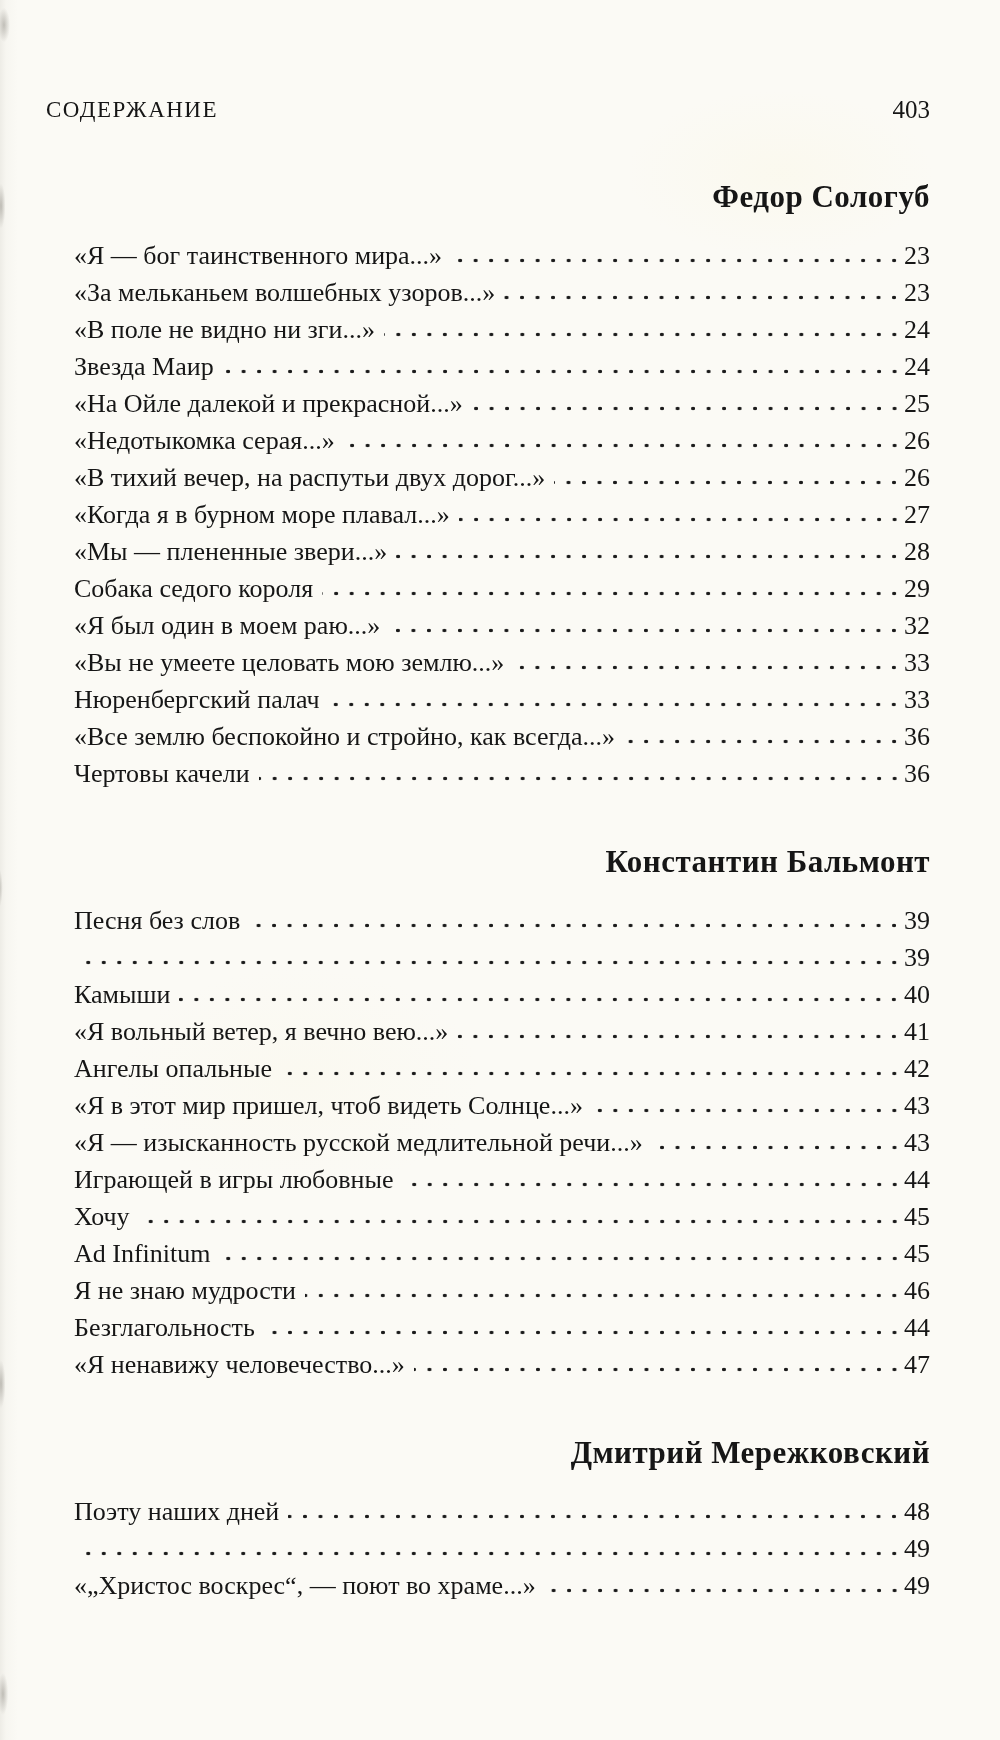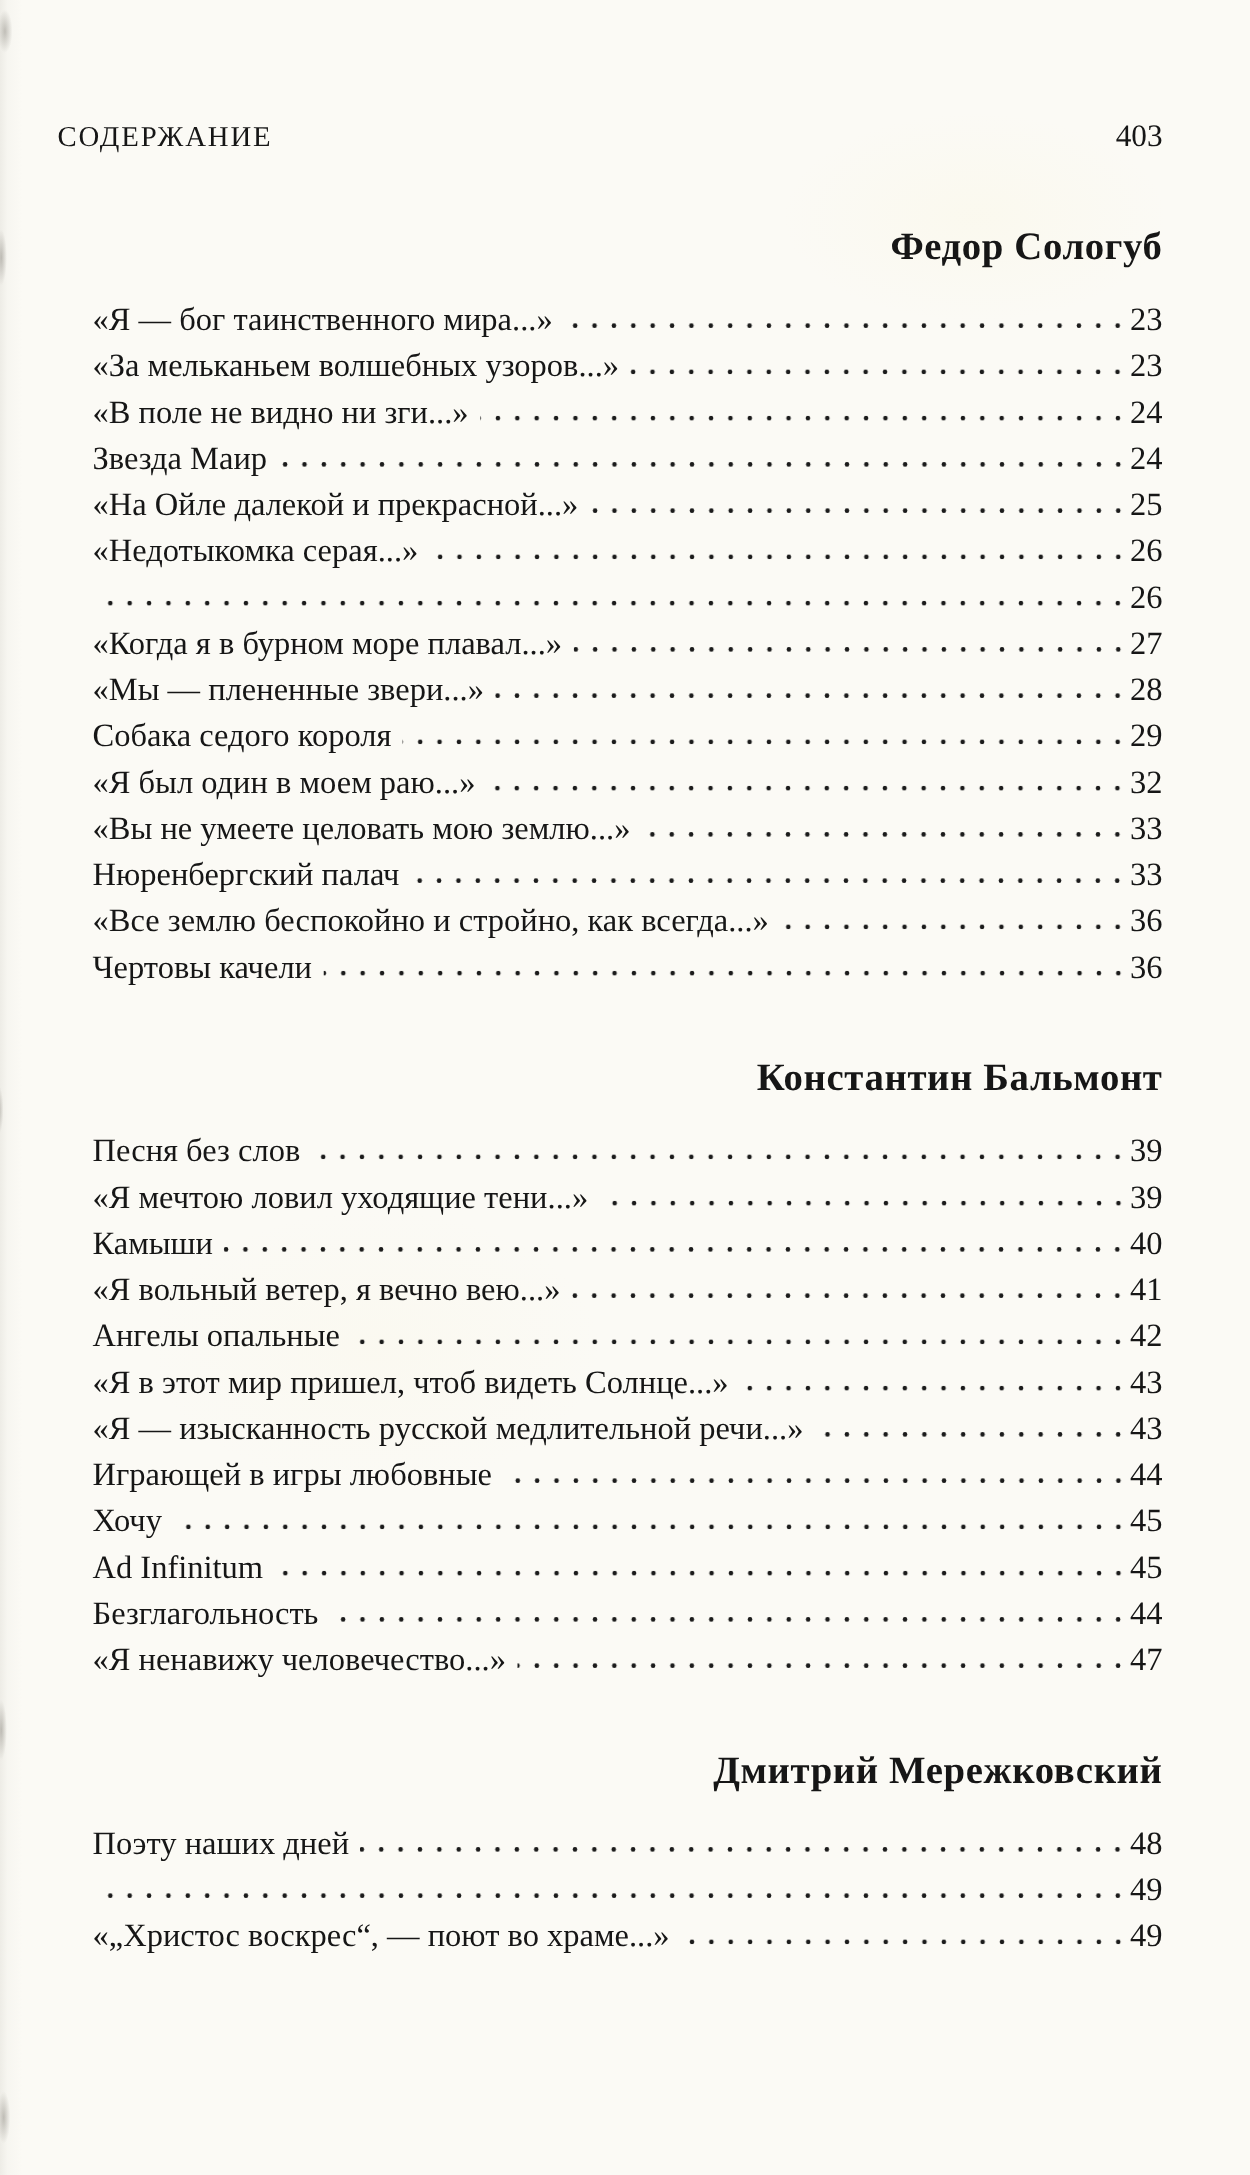--- a/index.html
+++ b/index.html
@@ -133,20 +133,21 @@
     <span class="entry-page">25</span>
   </div>
 
   <div class="entry">
     <span class="entry-title">«Недотыкомка серая...»</span>
     <span class="dots"></span>
     <span class="entry-page">26</span>
   </div>
 
   <div class="entry">
+    <span class="entry-title">«В тихий вечер, на распутьи двух дорог...»</span>
     <span class="dots"></span>
     <span class="entry-page">26</span>
   </div>
 
   <div class="entry">
     <span class="entry-title">«Когда я в бурном море плавал...»</span>
     <span class="dots"></span>
     <span class="entry-page">27</span>
   </div>
 
@@ -197,21 +198,20 @@
   <section class="toc-section">
     <h2 class="section-heading">Константин Бальмонт</h2>
     <div class="entries">
   <div class="entry">
     <span class="entry-title">Песня без слов</span>
     <span class="dots"></span>
     <span class="entry-page">39</span>
   </div>
 
   <div class="entry">
-    <span class="entry-title">«Я мечтою ловил уходящие тени...»</span>
     <span class="dots"></span>
     <span class="entry-page">39</span>
   </div>
 
   <div class="entry">
     <span class="entry-title">Камыши</span>
     <span class="dots"></span>
     <span class="entry-page">40</span>
   </div>
 
@@ -250,20 +250,25 @@
     <span class="dots"></span>
     <span class="entry-page">45</span>
   </div>
 
   <div class="entry">
     <span class="entry-title">Ad Infinitum</span>
     <span class="dots"></span>
     <span class="entry-page">45</span>
   </div>
 
+  <div class="entry">
+    <span class="entry-title">Я не знаю мудрости</span>
+    <span class="dots"></span>
+    <span class="entry-page">46</span>
+  </div>
 
   <div class="entry">
     <span class="entry-title">Безглагольность</span>
     <span class="dots"></span>
     <span class="entry-page">44</span>
   </div>
 
   <div class="entry">
     <span class="entry-title">«Я ненавижу человечество...»</span>
     <span class="dots"></span>

